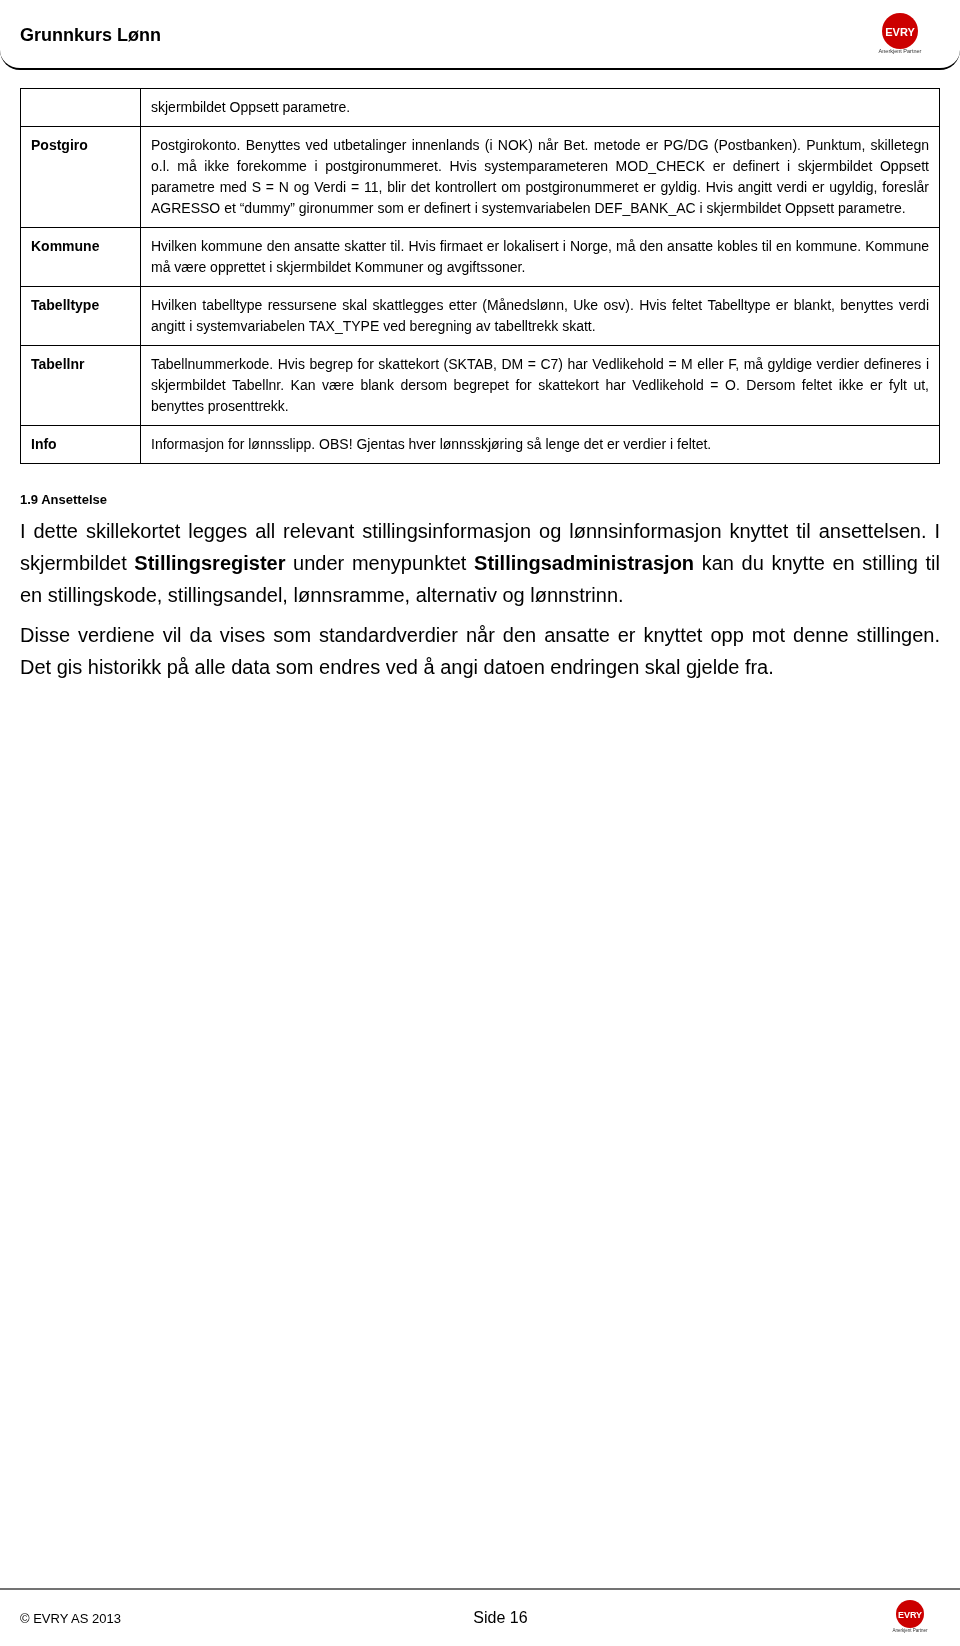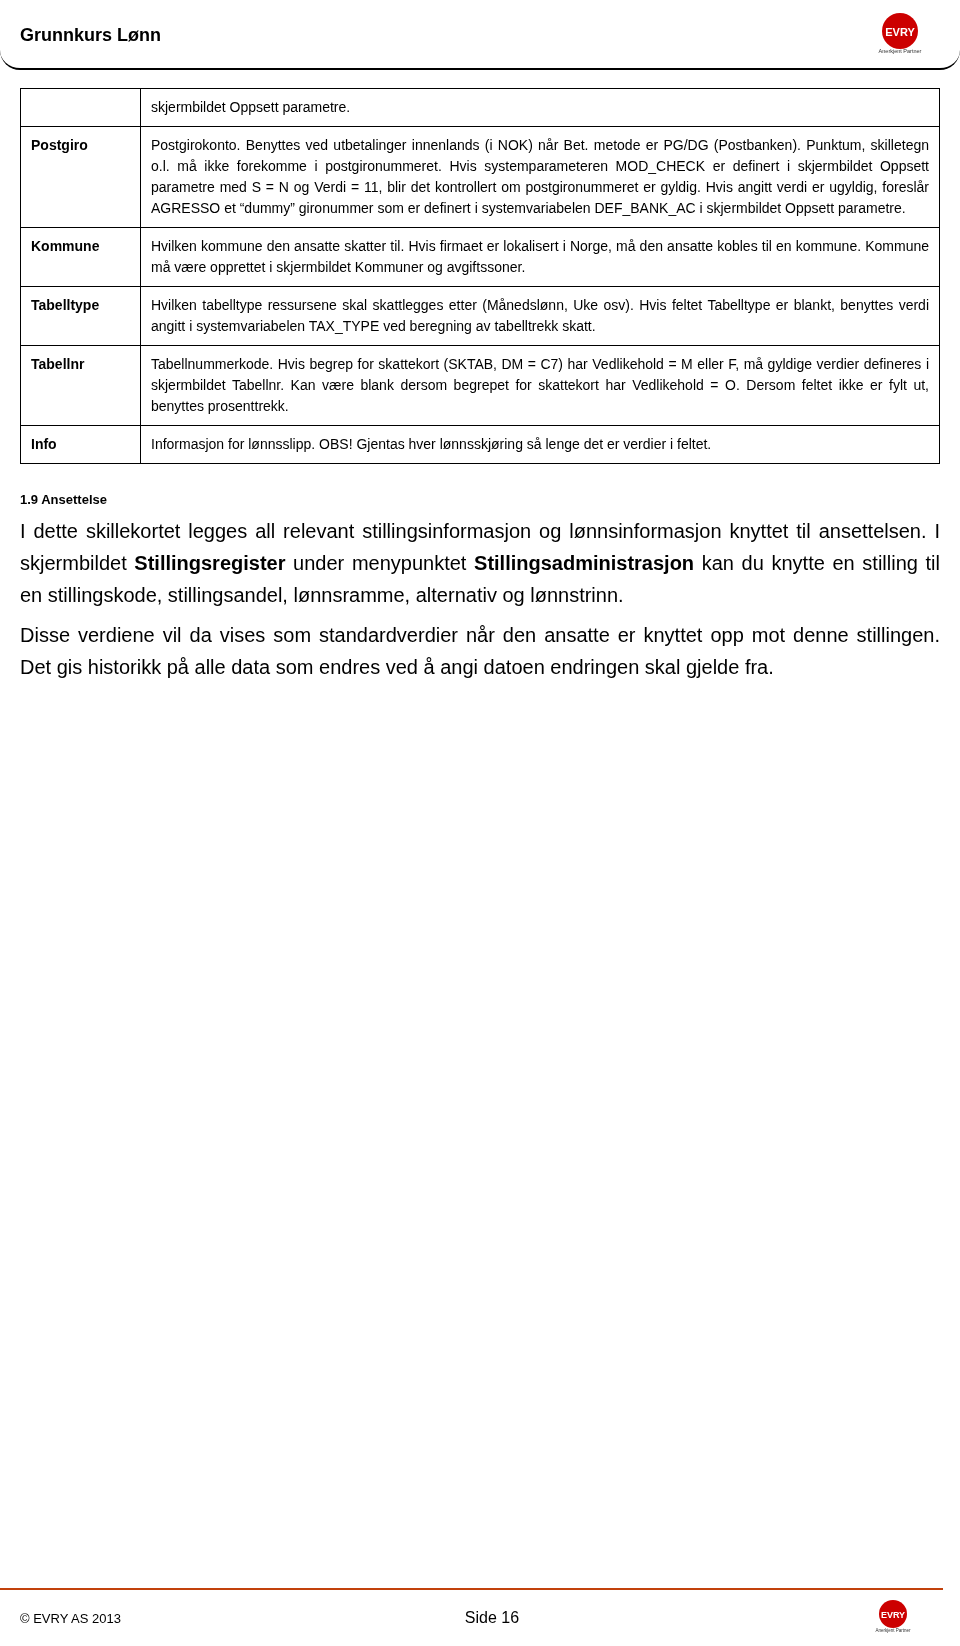--- a/index.html
+++ b/index.html
@@ -80,22 +80,22 @@
     }
     .section-body p {
       margin-bottom: 8px;
     }
 
     
     .footer {
       position: absolute;
       bottom: 0;
       left: 0;
-      right: 17px;
-      border-top: 2px solid #c2410c;
+      right: 0;
+      border-top: 2px solid #737373;
       display: flex;
       justify-content: space-between;
       align-items: center;
       padding: 8px 20px;
     }
     .footer-left {
       font-size: 13px;
     }
     .footer-center {
       font-size: 16px;

